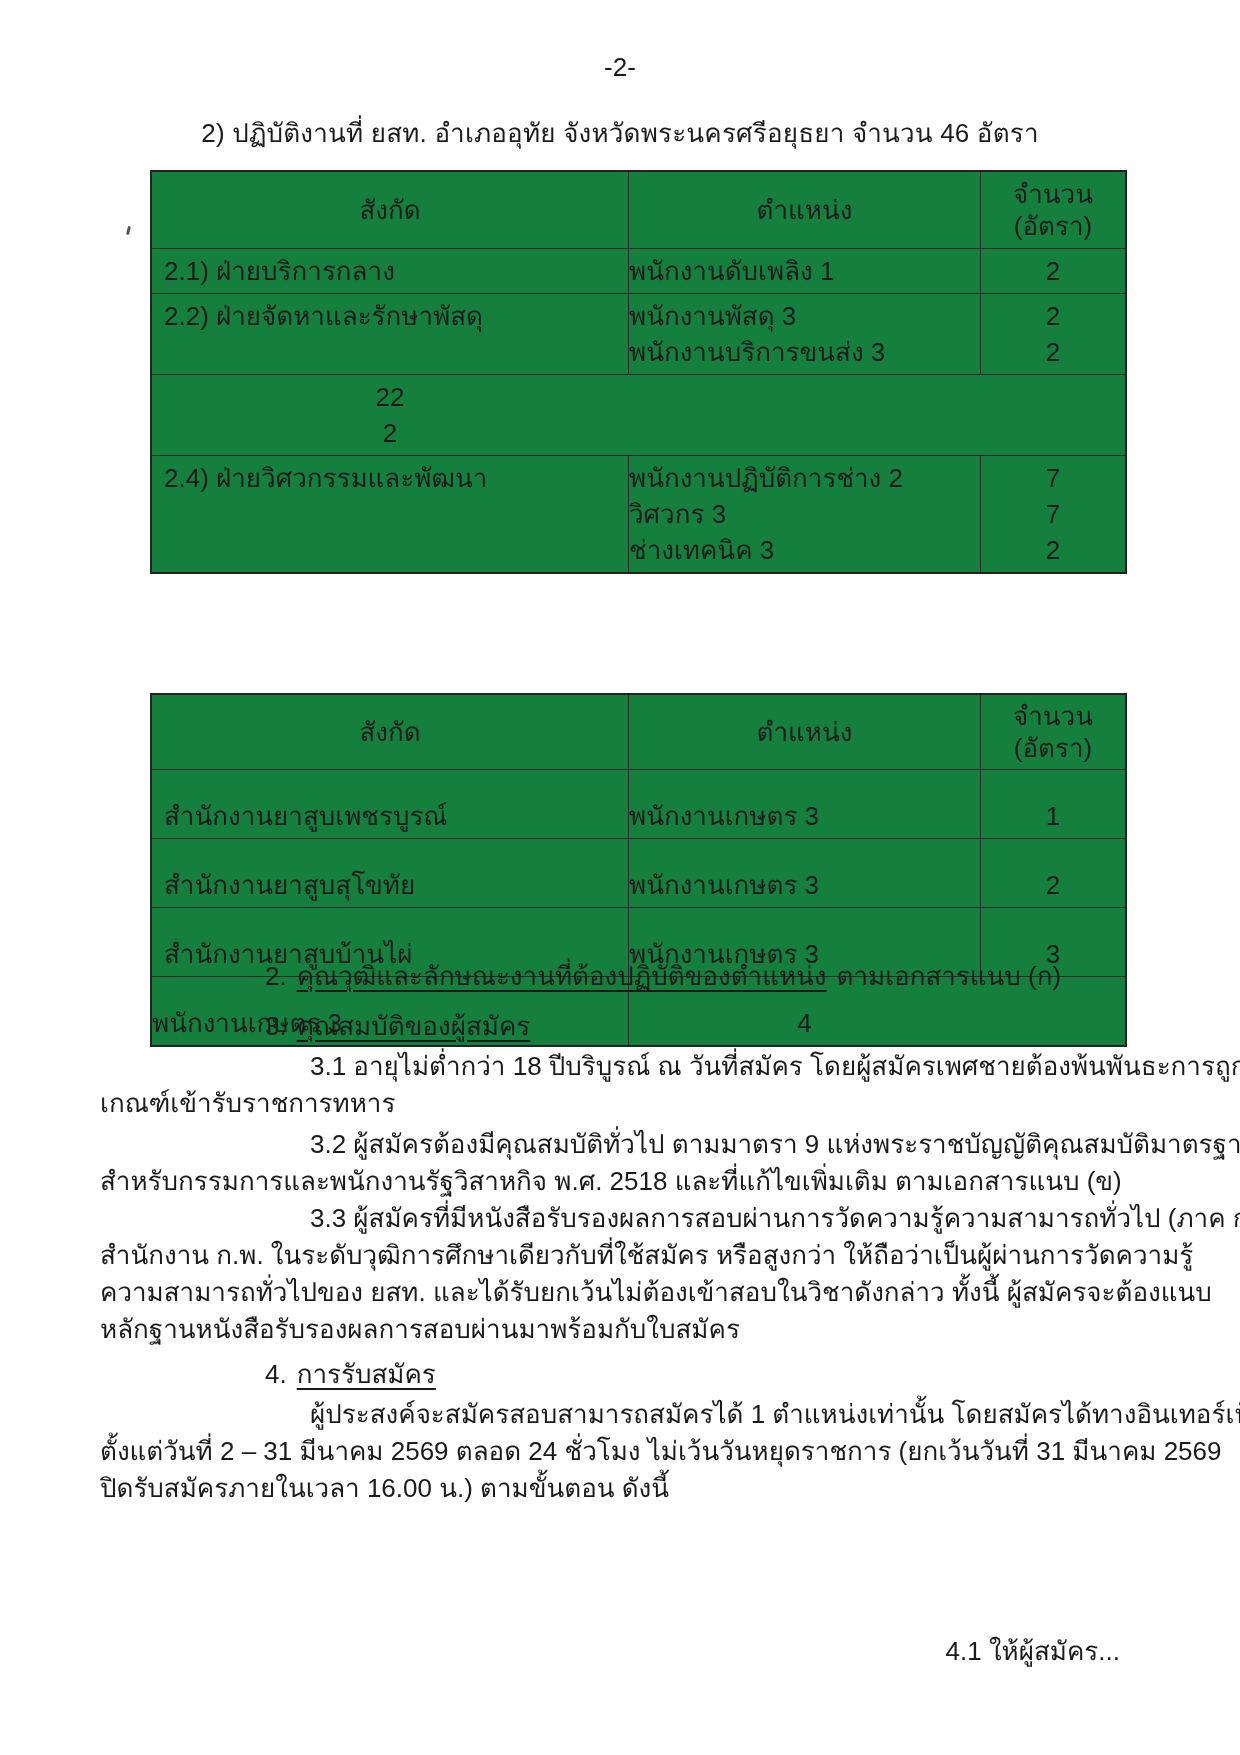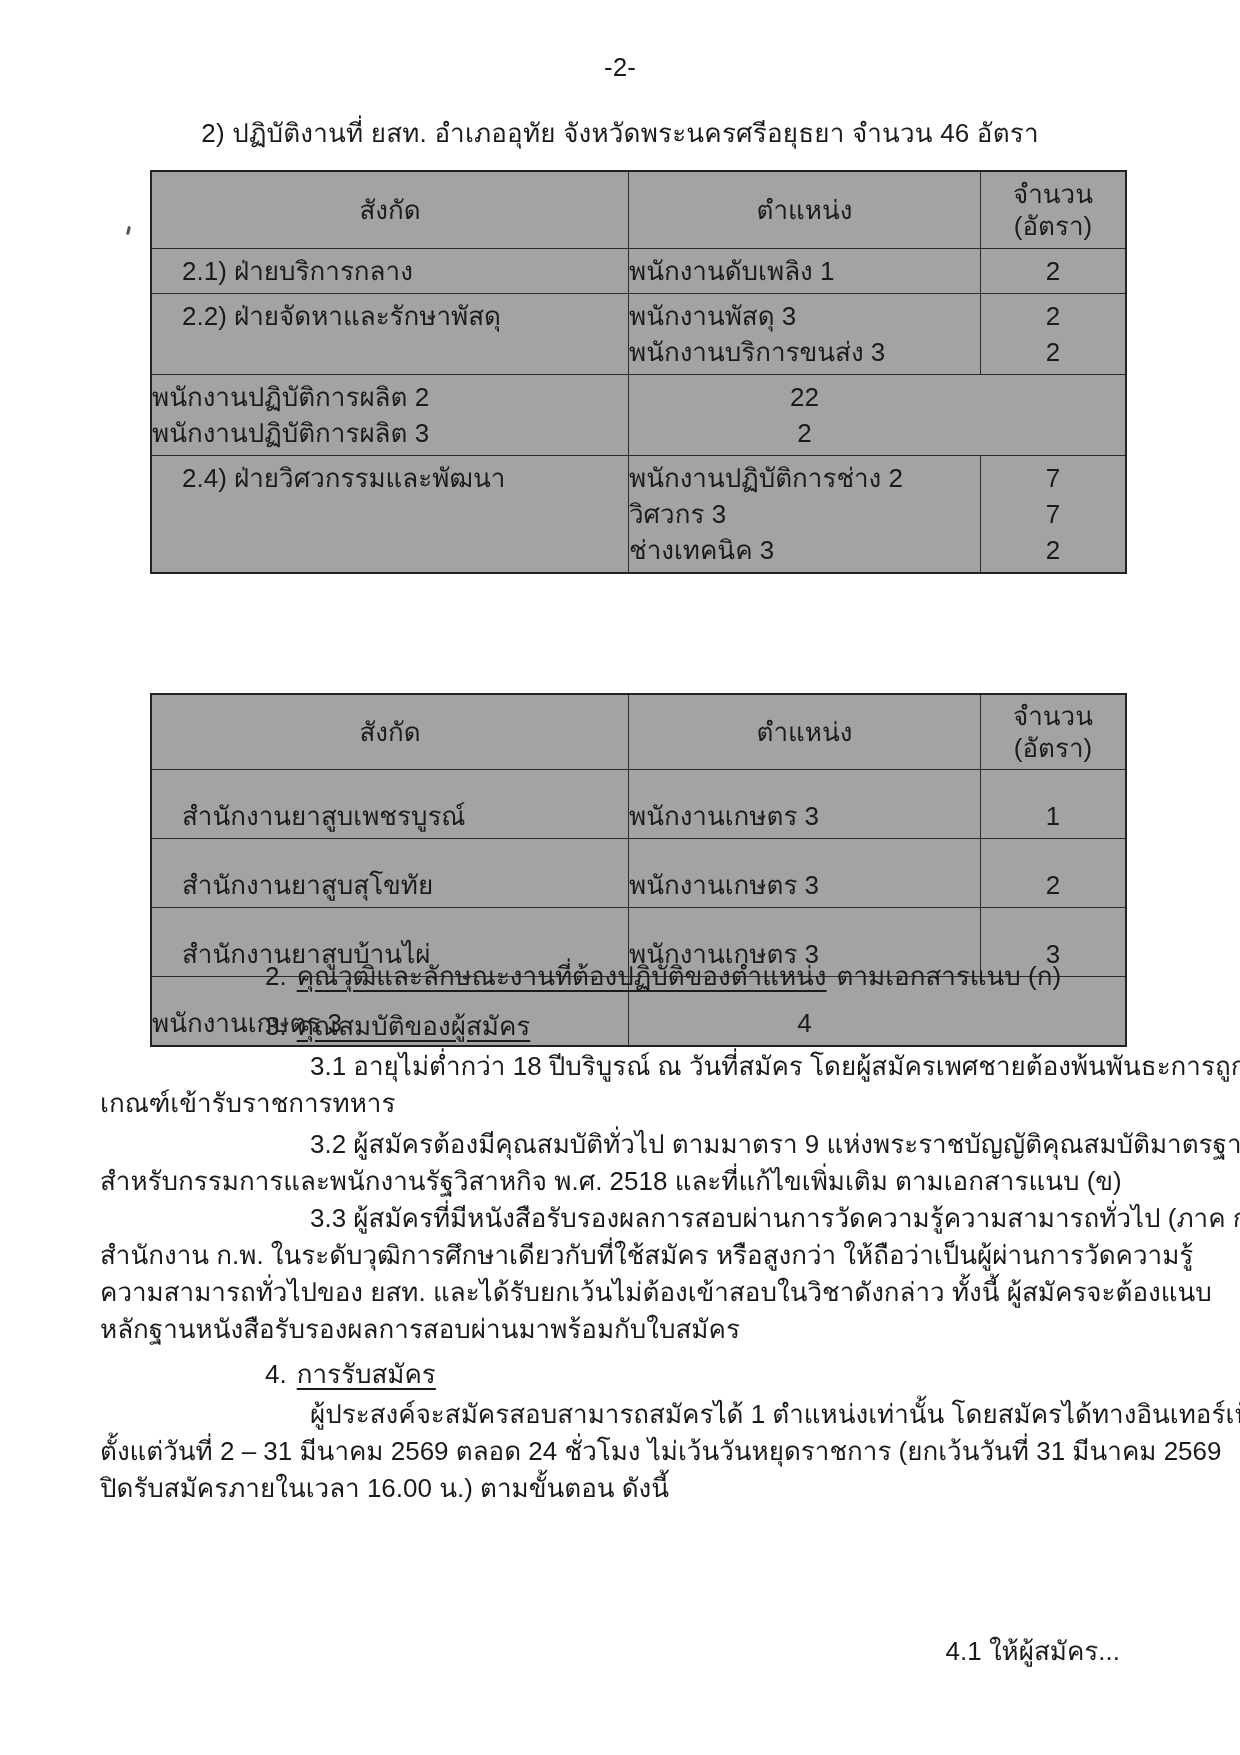--- a/index.html
+++ b/index.html
@@ -15,35 +15,35 @@
     overflow:hidden;
   }
   .page-number { position:absolute; top:52px; left:0; width:100%; text-align:center; }
   .tbl-heading { position:absolute; left:0; width:100%; text-align:center; letter-spacing:.2px; }
   .heading-2 { top:112px; }
   .heading-3 { top:620px; }
 
   .doc-table {
     position:absolute; left:150px; width:977px;
     border:2.5px solid #222;
-    background:#a3a3a3;
+    background:#15803d;
   }
   .table-1 { top:170px; }
   .table-2 { top:693px; }
   .t-row { display:grid; grid-template-columns:476px 352px 1fr; border-top:1.5px solid #2a2a2a; }
   .t-row:first-child { border-top:none; }
   .t-cell { border-left:1.5px solid #2a2a2a; padding:4px 0; }
   .t-cell:first-child { border-left:none; }
   .head-row .t-cell {
     display:flex; flex-direction:column; justify-content:center; align-items:center;
     height:76px; padding:0;
   }
   .table-2 .head-row .t-cell { height:74px; }
   .head-row .hline { line-height:32px; }
-  .cell-org { padding-left:30px; }
+  .cell-org { padding-left:12px; }
   .cell-pos { }
   .cell-num { text-align:center; }
   .line { height:36px; line-height:36px; white-space:nowrap; }
   .table-2 .line { height:36px; line-height:36px;margin-top:24px; }
 
   .body-text { position:absolute; left:100px; width:1044px; }
   .body-line { height:37px; line-height:37px; white-space:nowrap; }
   .sec-head { text-indent:165px; }
   .sub-item { text-indent:210px; }
   .u { text-decoration:underline; text-underline-offset:5px; }
@@ -105,24 +105,20 @@
         <div class="line">พนักงานพัสดุ 3</div>
         <div class="line">พนักงานบริการขนส่ง 3</div>
       </div>
       <div class="t-cell cell-num">
         <div class="line">2</div>
         <div class="line">2</div>
       </div>
     </div>
 
     <div class="t-row">
-      <div class="t-cell cell-pos">
-        <div class="line">พนักงานปฏิบัติการผลิต 2</div>
-        <div class="line">พนักงานปฏิบัติการผลิต 3</div>
-      </div>
       <div class="t-cell cell-num">
         <div class="line">22</div>
         <div class="line">2</div>
       </div>
     </div>
 
     <div class="t-row">
       <div class="t-cell cell-org">
           <div class="line">2.4) ฝ่ายวิศวกรรมและพัฒนา</div>
         </div>

